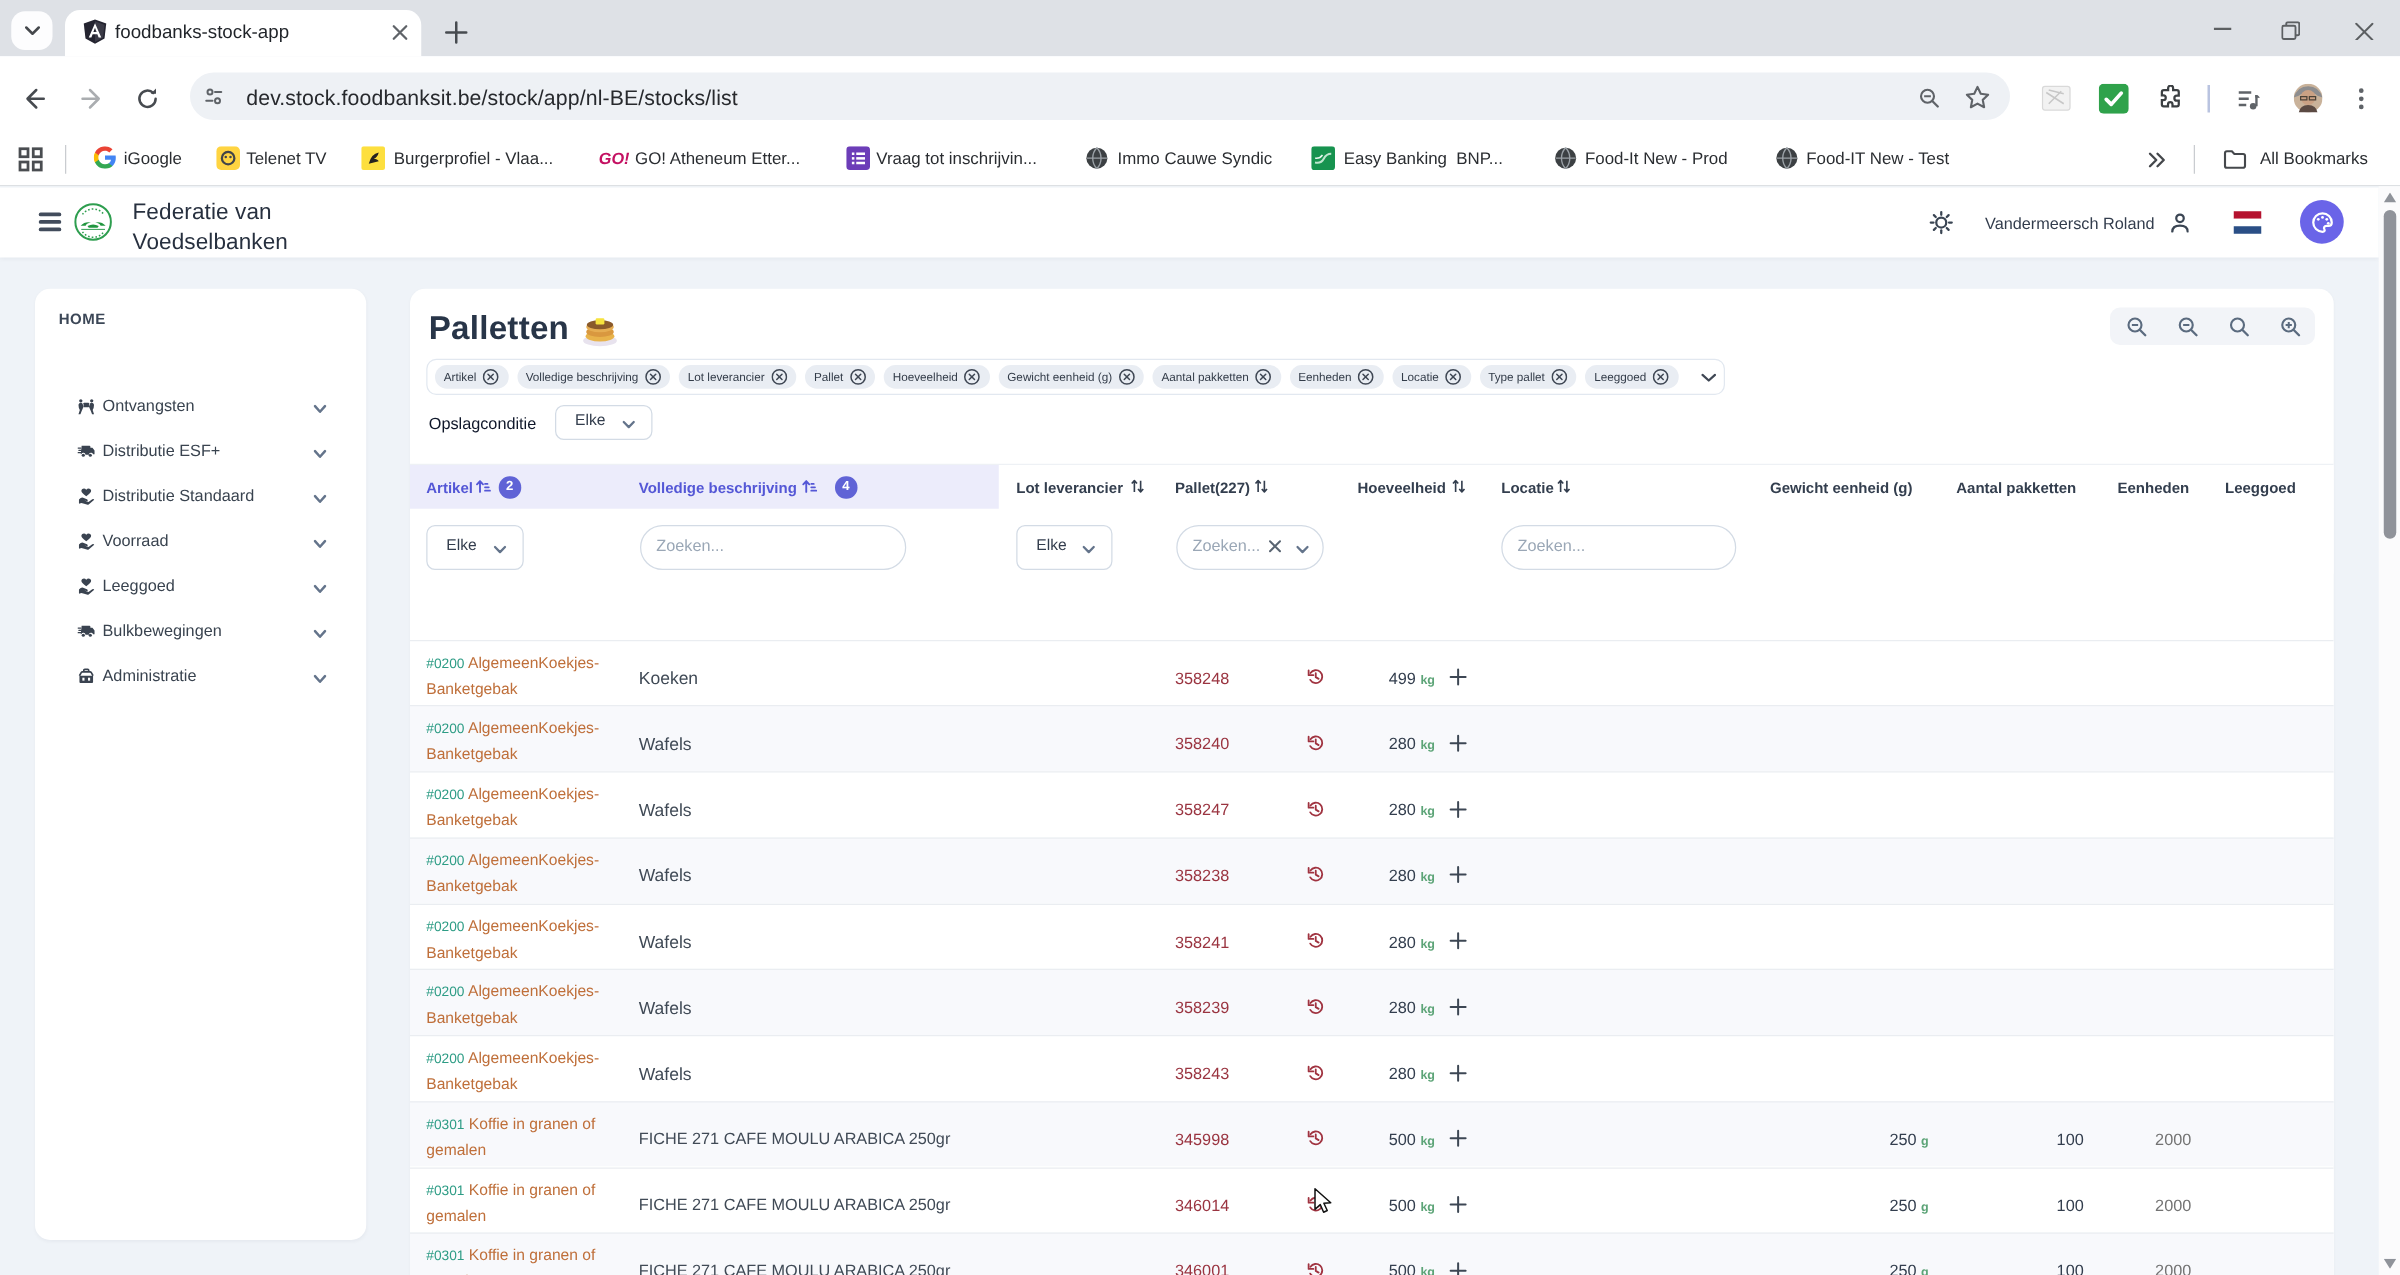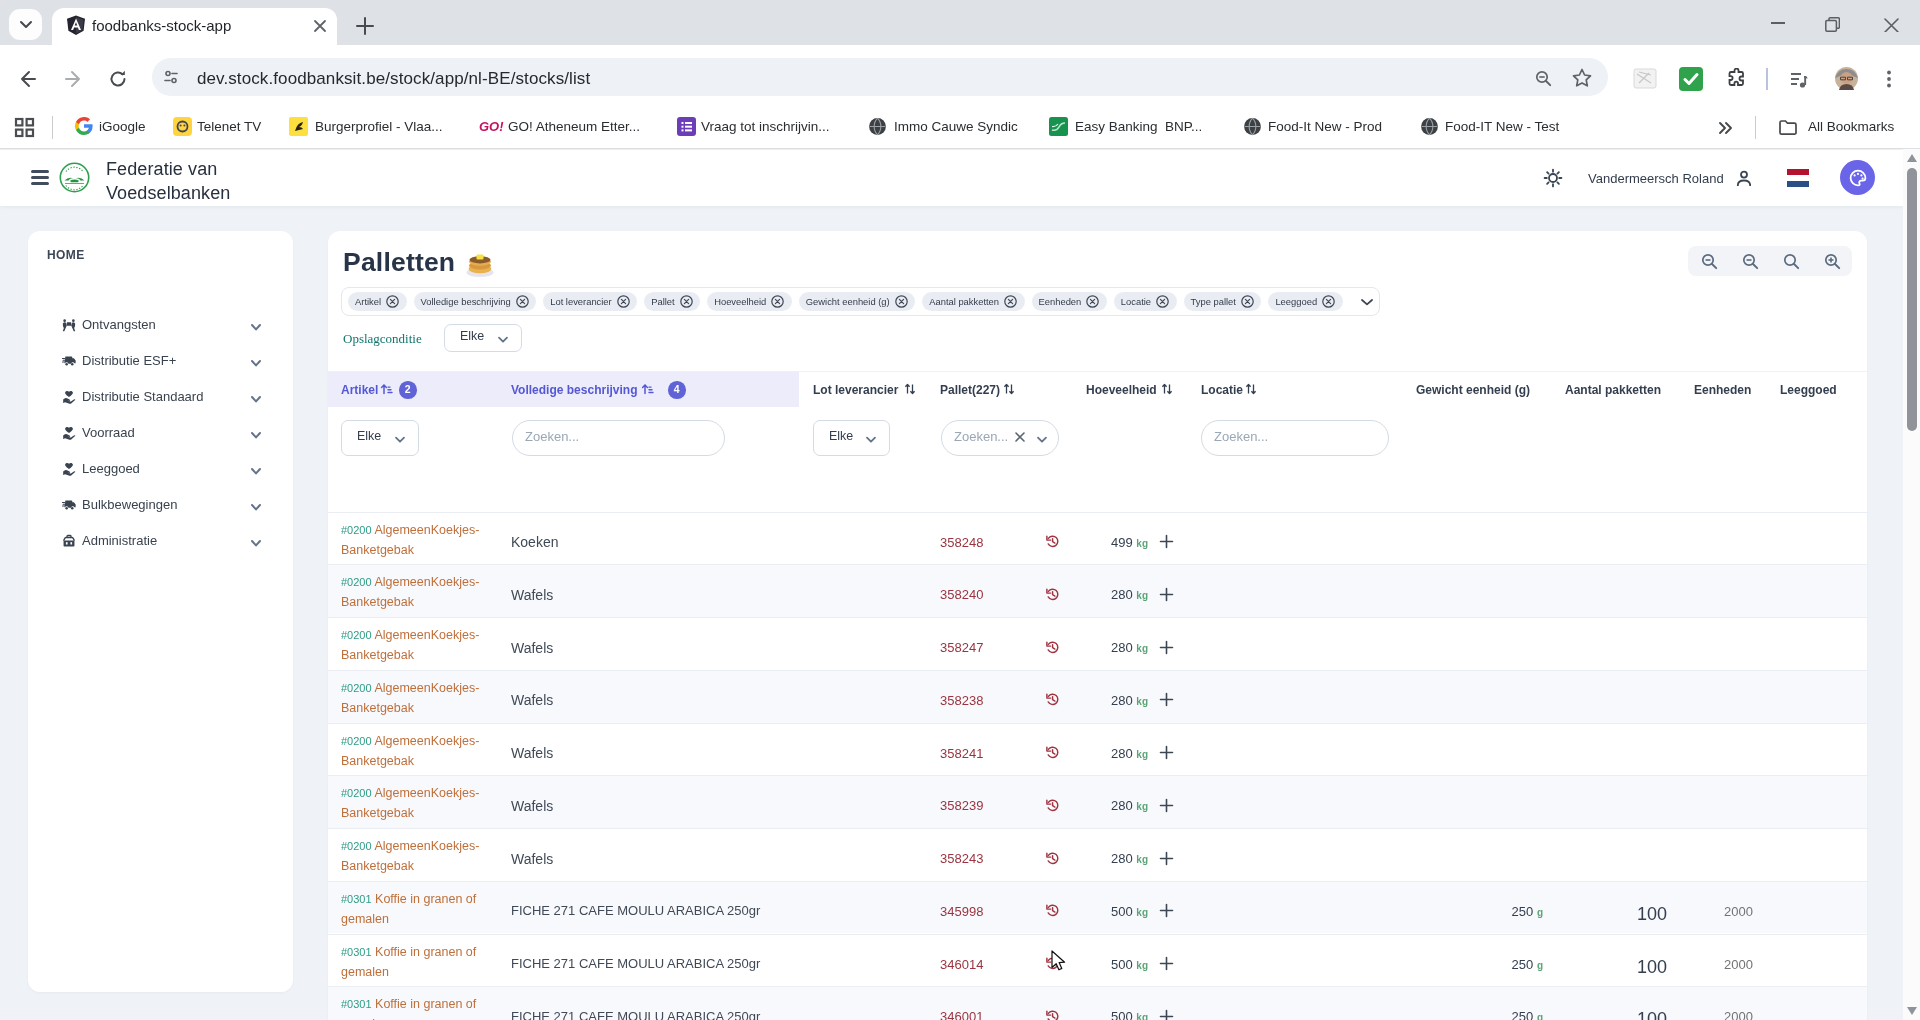--- a/index.html
+++ b/index.html
@@ -31,21 +31,21 @@
 #home{left:19px;top:17px;font-size:12px;font-weight:700;color:#3c4757;letter-spacing:.4px;}
 .mi{position:absolute;left:0;width:265px;height:36px;}
 .mi .lbl{position:absolute;left:54px;top:10px;font-size:13px;color:#39434f;}
 .mi .ic{position:absolute;left:34px;top:11px;width:14px;height:14px;}
 .mi .ch{position:absolute;left:222px;top:14px;width:10px;height:9px;}
 
 #pgtitle{left:15px;top:16px;font-size:26.5px;font-weight:700;color:#283548;letter-spacing:.2px;}
 #zoomgrp{left:1360px;top:15px;width:164px;height:30px;background:#f2f4f8;border-radius:8px;}
 #chipbar{left:13px;top:56px;width:1039px;height:29px;border:1px solid #e2e8f0;border-radius:8px;background:#fff;display:flex;align-items:center;padding-left:6px;gap:7px;}
 .chip{height:19px;background:#e9edf3;border-radius:10px;display:flex;align-items:center;padding:0 7px;font-size:9.4px;color:#333c49;gap:5px;white-space:nowrap;}
-#opslag{left:15px;top:100px;font-size:13px;color:#0f766e;font-family:Liberation Serif, serif;}
+#opslag{left:15px;top:100px;font-size:13px;color:#0f172a;}
 .sel{position:absolute;background:#fff;border:1px solid #d3dbe5;border-radius:7px;font-size:12.5px;color:#333d4d;}
 .inp{position:absolute;background:#fff;border:1px solid #d3dbe5;border-radius:18px;font-size:13px;color:#9aa7b6;}
 
 #thead{left:0;top:140px;width:1539px;height:36px;background:#fff;border-top:1px solid #eef1f5;}
 #theadhl{left:0;top:0;width:471px;height:36px;background:#ececfb;}
 .th{position:absolute;top:11px;font-size:12px;font-weight:700;color:#333e4e;white-space:nowrap;}
 .thp{color:#5457d6;}
 .badge{position:absolute;top:9px;width:17.5px;height:17.5px;border-radius:50%;background:#6063d6;color:#fff;font-size:10.5px;font-weight:700;text-align:center;line-height:17.5px;}
 #tfilter{left:0;top:176px;width:1539px;height:52px;background:#fff;}
 .row{position:absolute;left:0;width:1539px;height:52.7px;border-top:1px solid #eaedf1;}
@@ -53,21 +53,21 @@
 .row.even{background:#fff;}
 .art{position:absolute;left:13px;top:7px;font-size:12.5px;line-height:20px;color:#bf6f3a;width:165px;}
 .art b{color:#2d9c85;font-weight:400;font-size:11px;}
 .desc{position:absolute;left:183px;top:21.5px;font-size:14px;color:#404a56;}
 .pal{position:absolute;left:612px;top:22px;font-size:13px;color:#9a3440;}
 .amt{position:absolute;left:680px;top:22px;width:140px;text-align:right;font-size:13px;color:#333e4e;}
 .amt i{font-style:normal;font-size:10px;color:#5ca477;font-weight:700;}
 .loc{position:absolute;left:873px;top:22px;font-size:12.5px;color:#3f4956;letter-spacing:.3px;}
 .gew{position:absolute;left:1100px;top:22px;width:115px;text-align:right;font-size:13px;color:#333e4e;}
 .gew i{font-style:normal;font-size:10px;color:#5ca477;font-weight:700;}
-.anl{position:absolute;left:1240px;top:22px;width:99px;text-align:right;font-size:18px;color:#333e4e;}
+.anl{position:absolute;left:1240px;top:22px;width:99px;text-align:right;font-size:13px;color:#333e4e;}
 .een{position:absolute;left:1330px;top:22px;width:95px;text-align:right;font-size:13px;color:#737373;}
 .hist{position:absolute;left:717px;top:21.5px;width:15px;height:15px;}
 .plus{position:absolute;left:831px;top:21.5px;width:15px;height:15px;}
 
 #sbar{left:1903px;top:149px;width:17px;height:871px;background:#fbfbfc;}
 #sthumb{left:3.5px;top:19px;width:10px;height:263px;background:#90939a;border-radius:5px;}
 </style></head><body>
 <div id="tabstrip" class="abs"></div>
 <div id="tabsearch" class="abs">
     <svg width="14" height="13" viewBox="0 0 14 13" style="">

